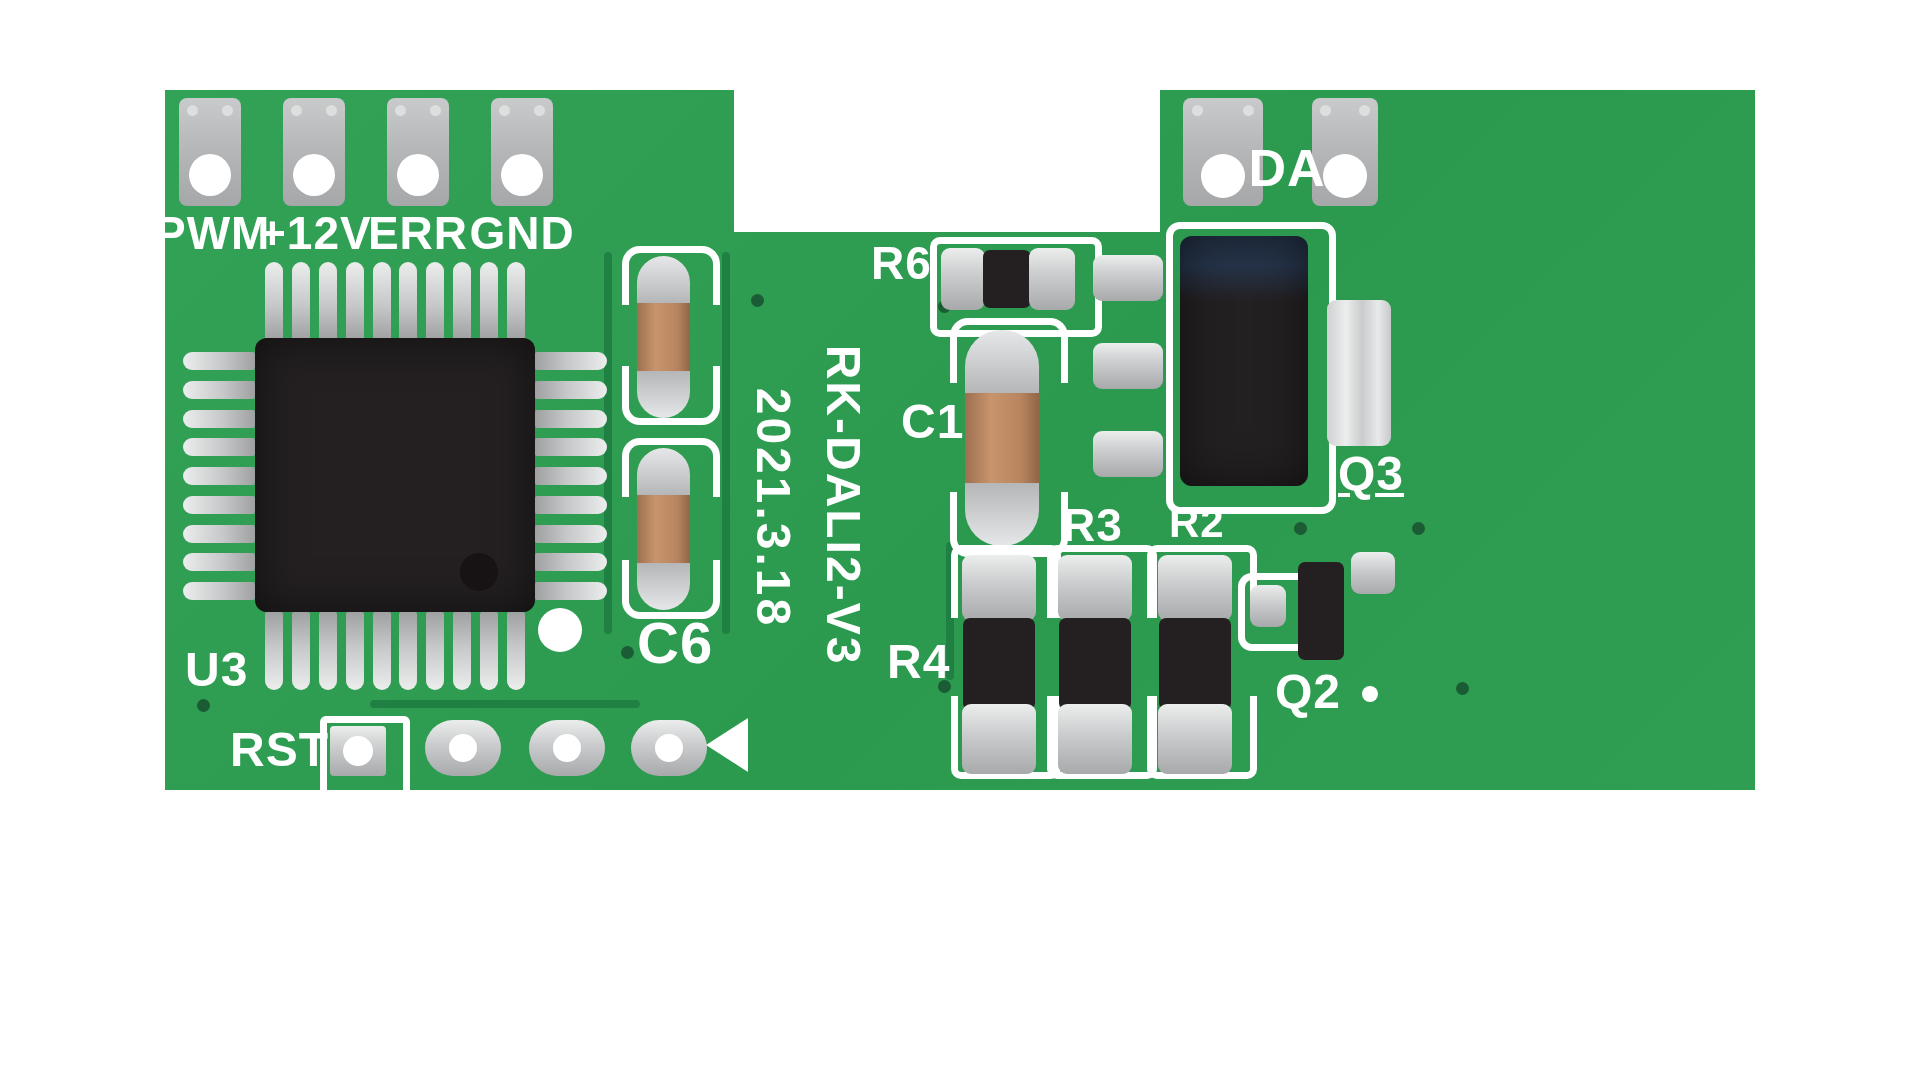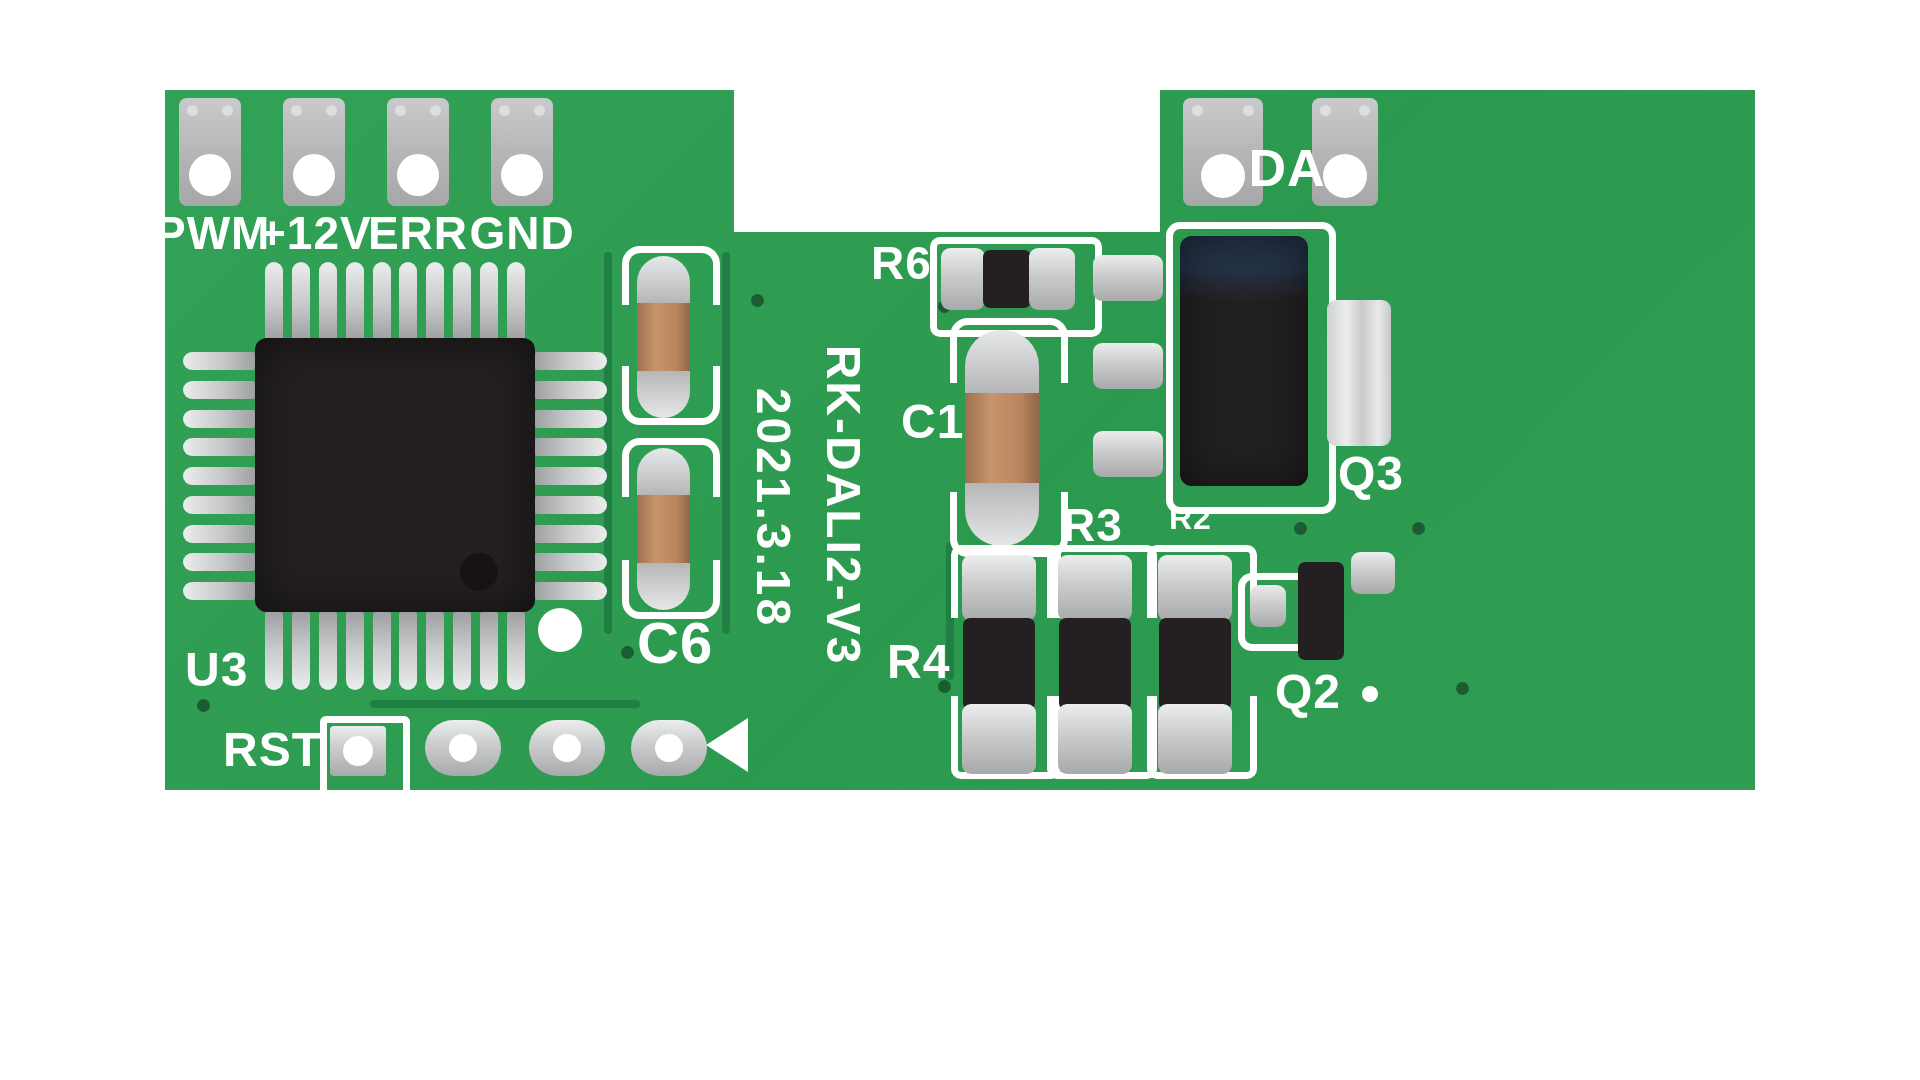--- a/index.html
+++ b/index.html
@@ -176,24 +176,24 @@
       <div class="cap-body"></div>
       <div class="cap-end bot"></div>
     </div>
 
     <div class="pad" style="left:928px;top:165px;width:70px;height:46px;"></div>
     <div class="pad" style="left:928px;top:253px;width:70px;height:46px;"></div>
     <div class="pad" style="left:928px;top:341px;width:70px;height:46px;"></div>
     <div class="outline" style="left:1001px;top:132px;width:156px;height:278px;border-radius:14px;"></div>
     <div class="chip" style="left:1015px;top:146px;width:128px;height:250px;background:linear-gradient(180deg,#26344a 0%,#26344a 12%,#232021 26%,#232021 100%);"></div>
     <div class="pad" style="left:1162px;top:210px;width:64px;height:146px;background:linear-gradient(90deg,#cfd1d2,#eceded 30%,#c9cbcc 55%,#e8e9ea 80%,#c6c8c9);"></div>
-    <div class="silk" style="left:1173px;top:360px;font-size:48px;">Q3</div>
+    <div class="silk" style="left:1173px;top:360px;font-size:48px;text-decoration:underline;">Q3</div>
 
     <div class="silk" style="left:897px;top:412px;font-size:46px;">R3</div>
-    <div class="silk" style="left:1004px;top:412px;font-size:32px;">R2</div>
+    <div class="silk" style="left:1004px;top:412px;font-size:42px;">R2</div>
 
     <div class="bracket bracket-top" style="left:786px;top:455px;width:96px;height:66px;border-radius:10px 10px 0 0;"></div>
     <div class="pad" style="left:797px;top:465px;width:74px;height:66px;"></div>
     <div class="chipblk" style="left:798px;top:528px;width:72px;height:92px;"></div>
     <div class="bracket bracket-bottom" style="left:786px;top:606px;width:96px;height:76px;border-radius:0 0 10px 10px;"></div>
     <div class="pad" style="left:797px;top:614px;width:74px;height:70px;"></div>
     <div class="silk" style="left:722px;top:548px;font-size:48px;">R4</div>
 
     <div class="bracket bracket-top" style="left:882px;top:455px;width:96px;height:66px;border-radius:10px 10px 0 0;"></div>
     <div class="pad" style="left:893px;top:465px;width:74px;height:66px;"></div>
@@ -207,21 +207,21 @@
     <div class="bracket bracket-bottom" style="left:982px;top:606px;width:96px;height:76px;border-radius:0 0 10px 10px;"></div>
     <div class="pad" style="left:993px;top:614px;width:74px;height:70px;"></div>
 
     <div class="bracket bracket-left" style="left:1073px;top:483px;width:58px;height:64px;"></div>
     <div class="pad" style="left:1085px;top:495px;width:36px;height:42px;"></div>
     <div class="chipblk" style="left:1133px;top:472px;width:46px;height:98px;"></div>
     <div class="pad" style="left:1186px;top:462px;width:44px;height:42px;"></div>
     <div class="silk" style="left:1110px;top:578px;font-size:48px;">Q2</div>
     <div class="hole" style="left:1197px;top:596px;width:16px;height:16px;"></div>
 
-    <div class="silk" style="left:58px;top:636px;font-size:48px;">RST</div>
+    <div class="silk" style="left:65px;top:636px;font-size:48px;">RST</div>
     <div class="outline" style="left:155px;top:626px;width:76px;height:70px;border-radius:6px;"></div>
     <div class="pad" style="left:165px;top:636px;width:56px;height:50px;border-radius:4px;">
       <div class="hole" style="left:13px;top:10px;width:30px;height:30px;"></div>
     </div>
     <div class="pad" style="left:260px;top:630px;width:76px;height:56px;border-radius:28px;">
       <div class="hole" style="left:24px;top:14px;width:28px;height:28px;"></div>
     </div>
     <div class="pad" style="left:364px;top:630px;width:76px;height:56px;border-radius:28px;">
       <div class="hole" style="left:24px;top:14px;width:28px;height:28px;"></div>
     </div>

